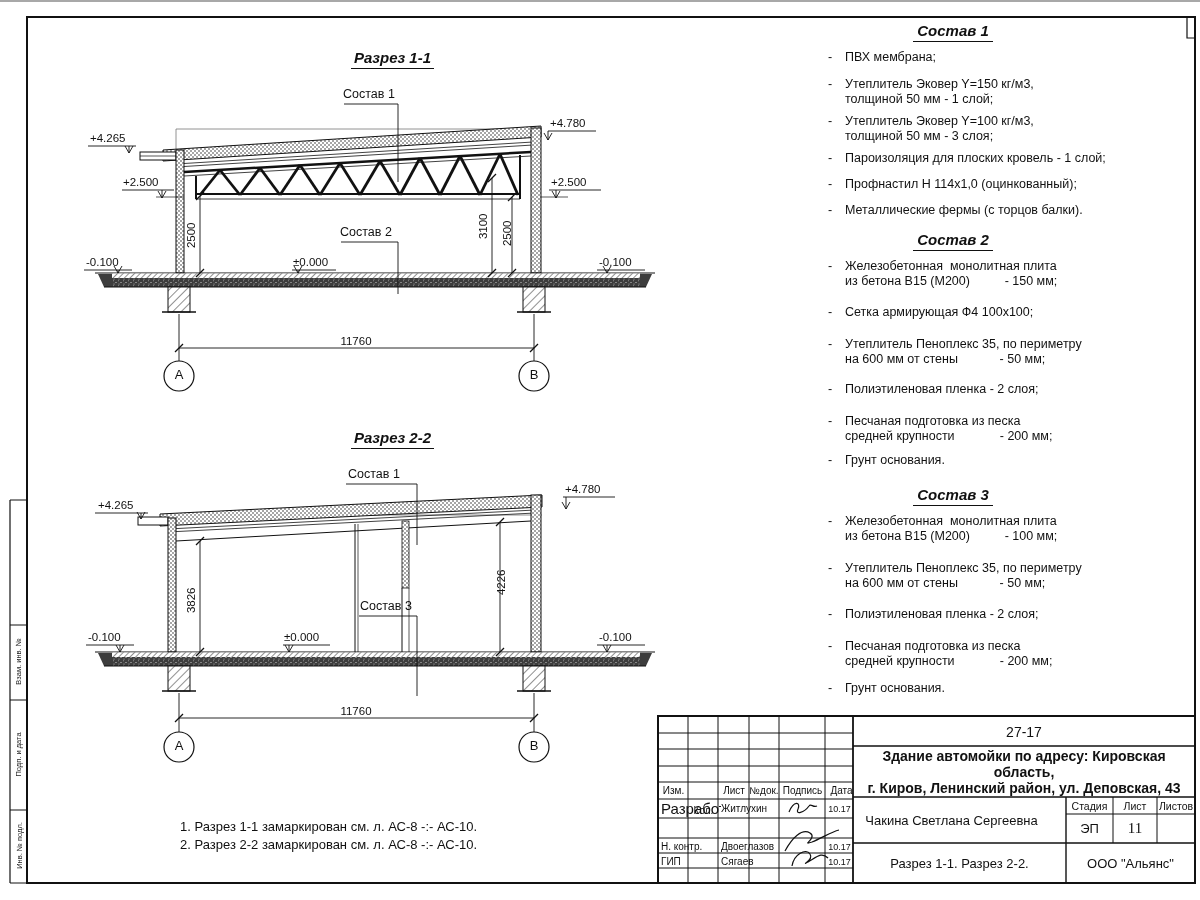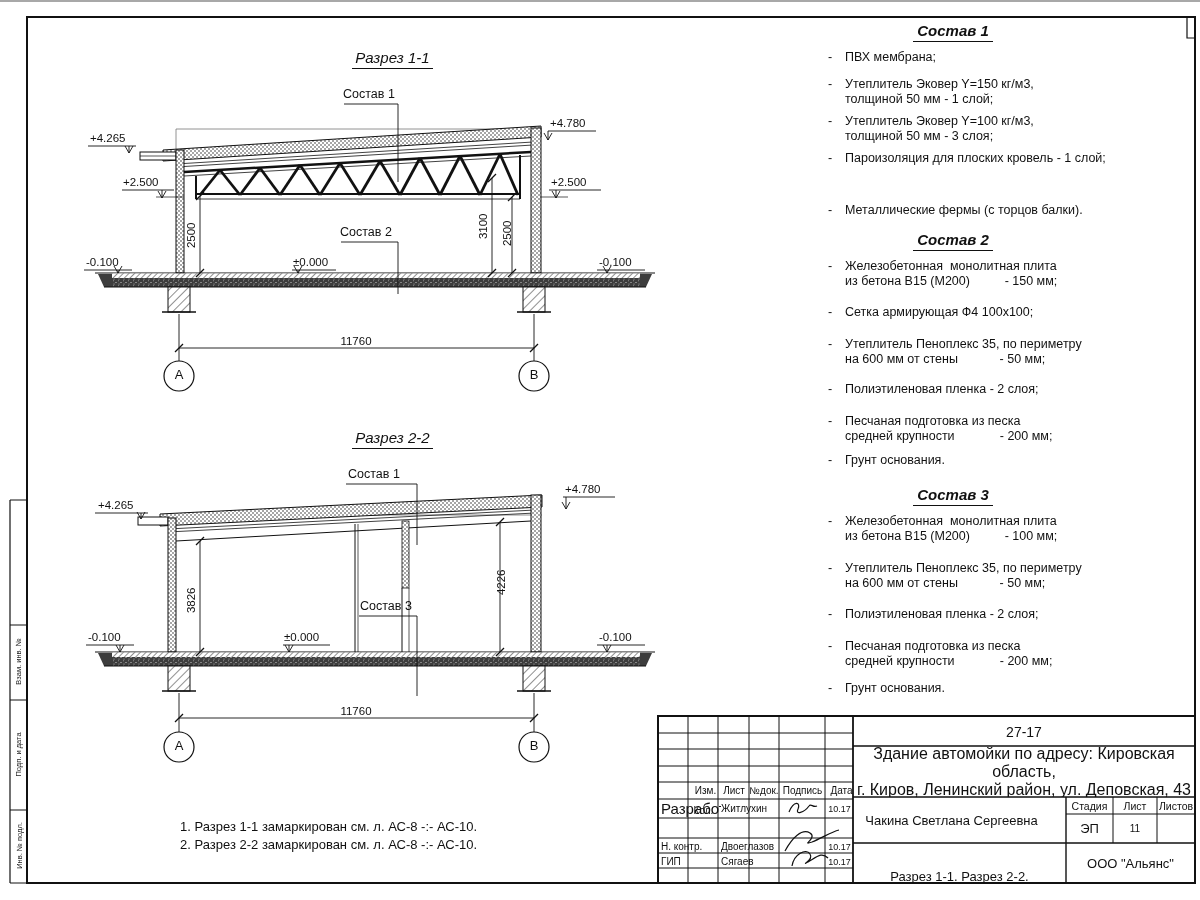--- a/index.html
+++ b/index.html
@@ -1,21 +1,21 @@
 <!DOCTYPE html>
 <html><head>
 <meta charset="utf-8">
 <style>
   html,body{margin:0;padding:0;background:#d9d9d9;}
   .sheet{position:relative;width:1200px;height:900px;background:#ffffff;overflow:hidden;
          font-family:"Liberation Sans", sans-serif;color:#111;}
   svg{position:absolute;left:0;top:0;}
   .t{position:absolute;font-size:11.5px;color:#111;white-space:nowrap;line-height:1.1;}
   .rot{transform:rotate(-90deg);transform-origin:center center;text-align:center;}
-  .st{font-size:15px;font-style:italic;font-weight:normal;text-align:center;}
+  .st{font-size:15px;font-style:italic;font-weight:bold;text-align:center;}
   .st span{border-bottom:1.6px solid #111;padding:0 3px 2px;}
   .lbl{font-size:12.5px;}
   .ax{font-size:13px;text-align:center;}
   .ch{position:absolute;font-size:15px;font-style:italic;font-weight:bold;text-align:center;width:200px;}
   .ch span{border-bottom:1.5px solid #111;padding:0 4px 2px;}
   .ci{position:absolute;left:845px;width:345px;font-size:12.5px;line-height:1.18;white-space:pre-wrap;}
   .ci::before{content:"-";position:absolute;left:-17px;top:0;}
   .notes{position:absolute;font-size:13px;line-height:1.4;white-space:nowrap;}
   .tbc{position:absolute;display:flex;align-items:center;justify-content:center;
        text-align:center;font-size:10px;overflow:hidden;}
@@ -316,20 +316,21 @@
     <div>2. Разрез 2-2 замаркирован см. л. АС-8 -:- АС-10.</div>
   </div>
 
   <div class="ch" style="left:853px;top:22px;"><span>Состав 1</span></div>
   <div class="ci" style="top:50px;">ПВХ мембрана;</div>
   <div class="ci" style="top:77px;">Утеплитель Эковер Y=150 кг/м3,
 толщиной 50 мм - 1 слой;</div>
   <div class="ci" style="top:114px;">Утеплитель Эковер Y=100 кг/м3,
 толщиной 50 мм - 3 слоя;</div>
   <div class="ci" style="top:151px;">Пароизоляция для плоских кровель - 1 слой;</div>
+  <div class="ci" style="top:177px;">Профнастил Н 114х1,0 (оцинкованный);</div>
   <div class="ci" style="top:203px;">Металлические фермы (с торцов балки).</div>
 
   <div class="ch" style="left:853px;top:231px;"><span>Состав 2</span></div>
   <div class="ci" style="top:259px;">Железобетонная  монолитная плита
 из бетона В15 (М200)          - 150 мм;</div>
   <div class="ci" style="top:305px;">Сетка армирующая Ф4 100х100;</div>
   <div class="ci" style="top:337px;">Утеплитель Пеноплекс 35, по периметру
 на 600 мм от стены            - 50 мм;</div>
   <div class="ci" style="top:382px;">Полиэтиленовая пленка - 2 слоя;</div>
   <div class="ci" style="top:414px;">Песчаная подготовка из песка
@@ -339,49 +340,49 @@
   <div class="ch" style="left:853px;top:486px;"><span>Состав 3</span></div>
   <div class="ci" style="top:514px;">Железобетонная  монолитная плита
 из бетона В15 (М200)          - 100 мм;</div>
   <div class="ci" style="top:561px;">Утеплитель Пеноплекс 35, по периметру
 на 600 мм от стены            - 50 мм;</div>
   <div class="ci" style="top:607px;">Полиэтиленовая пленка - 2 слоя;</div>
   <div class="ci" style="top:639px;">Песчаная подготовка из песка
 средней крупности             - 200 мм;</div>
   <div class="ci" style="top:681px;">Грунт основания.</div>
 
-  <div class="tbc" style="left:659px;top:783px;width:29px;height:15px;margin-left:32px;">Изм.</div>
+  <div class="tbc" style="left:659px;top:783px;width:29px;height:15px;">Изм.</div>
   <div class="tbc" style="left:689px;top:783px;width:29px;height:15px;margin-top:20px;">Кол.</div>
   <div class="tbc" style="left:719px;top:783px;width:30px;height:15px;">Лист</div>
   <div class="tbc" style="left:749px;top:783px;width:30px;height:15px;">№док.</div>
   <div class="tbc" style="left:780px;top:783px;width:45px;height:15px;">Подпись</div>
   <div class="tbc" style="left:826px;top:783px;width:31px;height:15px;">Дата</div>
 
   <div class="tbc" style="left:659px;top:800px;width:60px;height:17px;justify-content:flex-start;padding-left:2px;font-size:15px;">Разработал</div>
   <div class="tbc" style="left:719px;top:800px;width:60px;height:17px;justify-content:flex-start;padding-left:2px;">Житлухин</div>
   <div class="tbc" style="left:826px;top:801px;width:27px;height:15px;font-size:9px;">10.17</div>
 
   <div class="tbc" style="left:659px;top:839px;width:60px;height:14px;justify-content:flex-start;padding-left:2px;">Н. контр.</div>
   <div class="tbc" style="left:719px;top:839px;width:62px;height:14px;justify-content:flex-start;padding-left:2px;">Двоеглазов</div>
   <div class="tbc" style="left:826px;top:840px;width:27px;height:13px;font-size:9px;">10.17</div>
 
   <div class="tbc" style="left:659px;top:854px;width:60px;height:14px;justify-content:flex-start;padding-left:2px;border-radius:6px;">ГИП</div>
   <div class="tbc" style="left:719px;top:854px;width:60px;height:14px;justify-content:flex-start;padding-left:2px;">Сягаев</div>
   <div class="tbc" style="left:826px;top:855px;width:27px;height:13px;font-size:9px;">10.17</div>
 
   <div class="tbc" style="left:854px;top:717px;width:340px;height:29px;font-size:14px;">27-17</div>
-  <div class="tbc" style="left:854px;top:747px;width:340px;height:50px;font-size:16px;white-space:pre-line;">Здание автомойки по адресу: Кировская область,
+  <div class="tbc" style="left:854px;top:747px;width:340px;height:50px;font-size:14px;white-space:pre-line;font-weight:bold;">Здание автомойки по адресу: Кировская область,
 г. Киров, Ленинский район, ул. Деповская, 43</div>
   <div class="tbc" style="left:854px;top:798px;width:195px;height:44px;font-size:13px;">Чакина Светлана Сергеевна</div>
   <div class="tbc" style="left:1067px;top:798px;width:45px;height:15px;font-size:10.5px;">Стадия</div>
   <div class="tbc" style="left:1114px;top:798px;width:42px;height:15px;font-size:10.5px;">Лист</div>
   <div class="tbc" style="left:1158px;top:798px;width:36px;height:15px;font-size:10.5px;">Листов</div>
   <div class="tbc" style="left:1067px;top:815px;width:45px;height:27px;font-size:13px;">ЭП</div>
-  <div class="tbc" style="left:1114px;top:815px;width:42px;height:27px;font-size:10px;">11</div>
+  <div class="tbc" style="left:1114px;top:815px;width:42px;height:27px;font-size:15px;font-family:Liberation Serif, serif;">11</div>
   <div class="tbc" style="left:1158px;top:815px;width:36px;height:27px;font-size:13px;"></div>
-  <div class="tbc" style="left:854px;top:844px;width:211px;height:38px;font-size:13px;margin-top:13px;">Разрез 1-1. Разрез 2-2.</div>
+  <div class="tbc" style="left:854px;top:844px;width:211px;height:38px;font-size:13px;">Разрез 1-1. Разрез 2-2.</div>
   <div class="tbc" style="left:1067px;top:844px;width:127px;height:38px;font-size:13px;">ООО "Альянс"</div>
 
   <div class="vt" style="left:-17px;top:657px;width:70px;">Взам. инв. №</div>
   <div class="vt" style="left:-34px;top:750px;width:105px;">Подп. и дата</div>
   <div class="vt" style="left:-15px;top:841px;width:68px;">Инв. № подл.</div>
 
 </div>
 
 </body></html>

